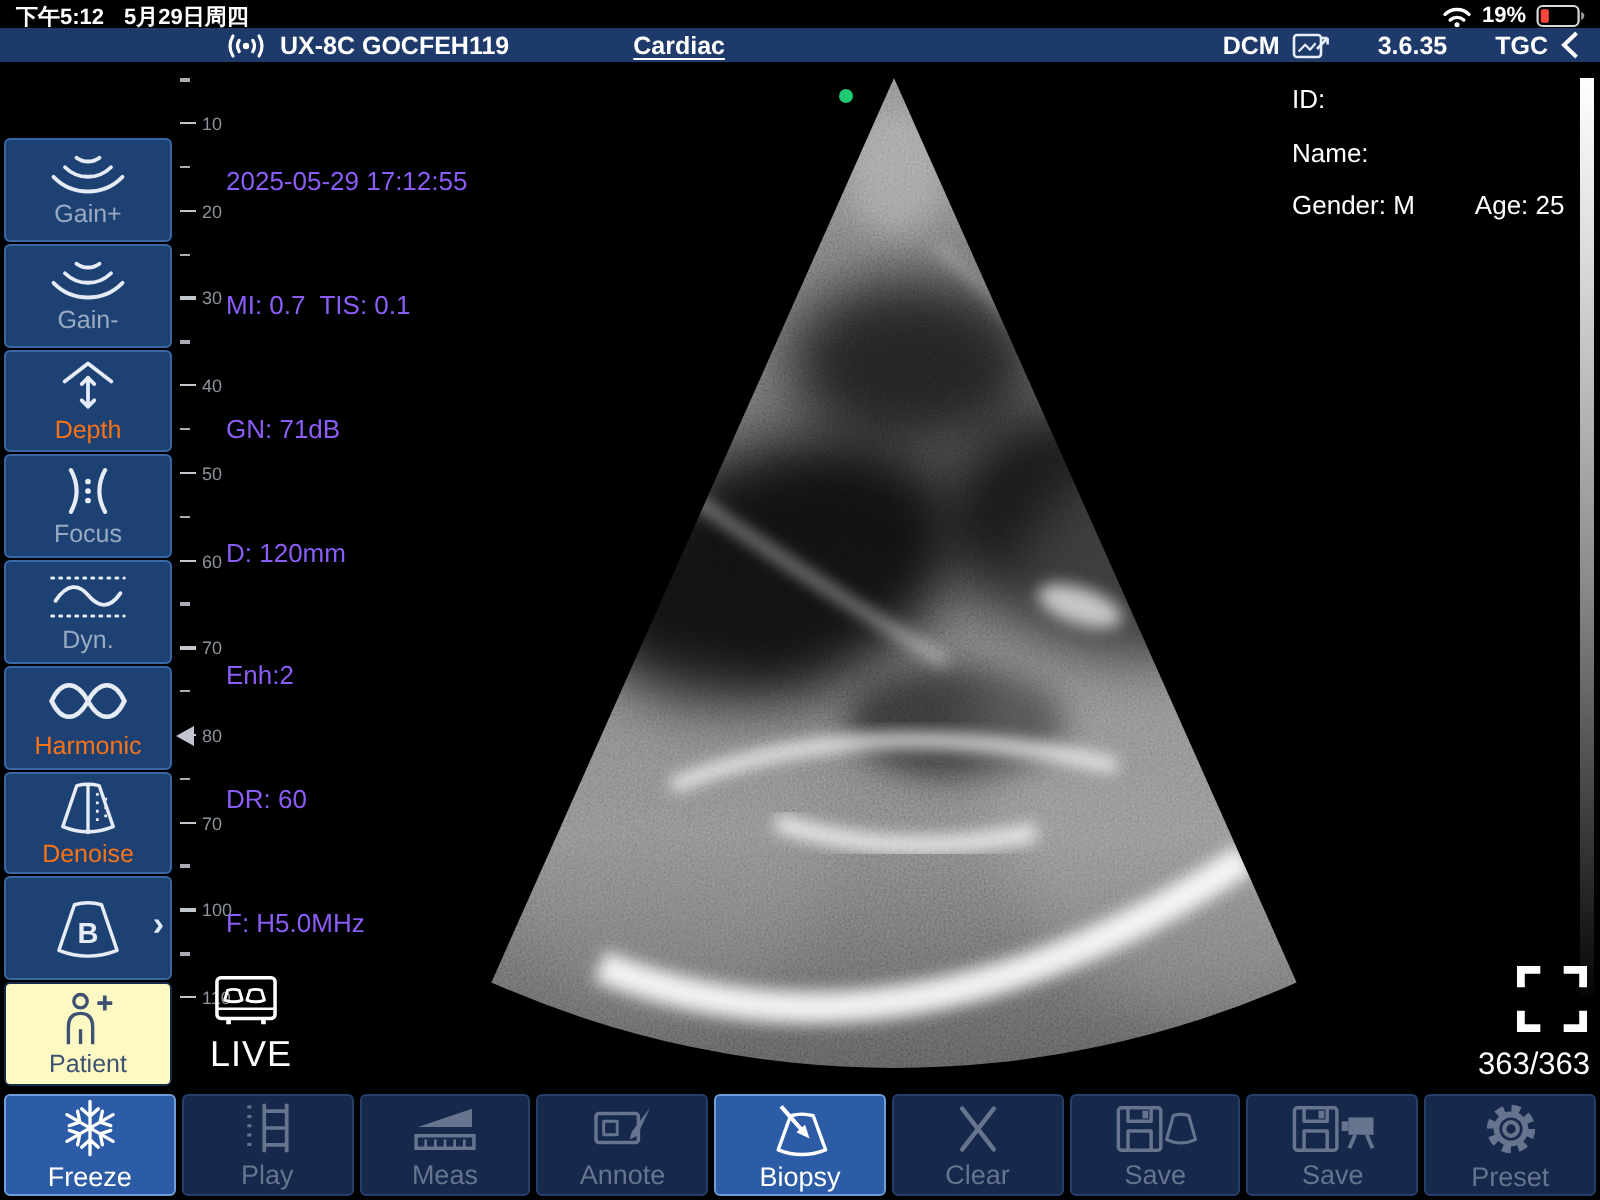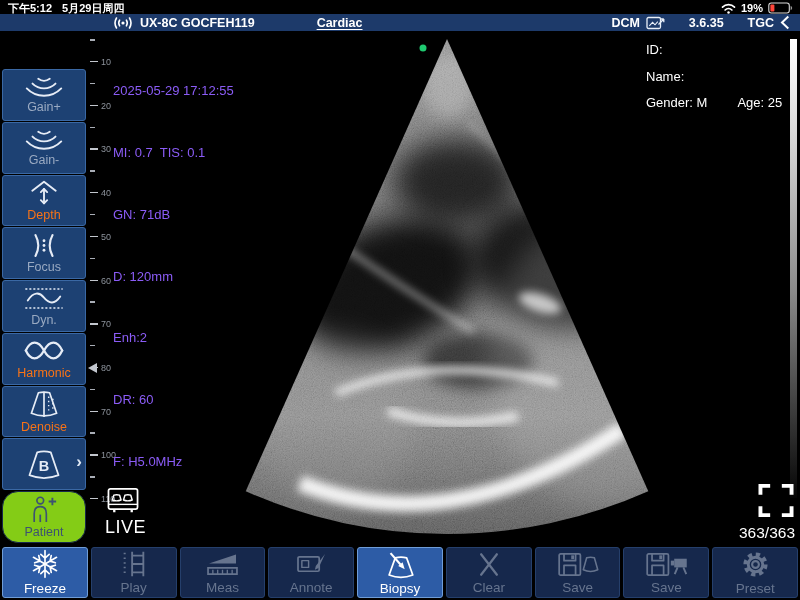--- a/index.html
+++ b/index.html
@@ -26,21 +26,21 @@
 
   
   .sidebar{position:absolute;top:31px;left:0;width:88px;bottom:55px;display:flex;
     flex-direction:column;gap:1px;padding:2px;box-sizing:border-box;margin-top:36px;}
   .side-btn{flex:1;background:#1d4173;border:1px solid #3a68a4;border-radius:3px;
     display:flex;flex-direction:column;align-items:center;justify-content:center;gap:2px;
     position:relative;color:#e9eef6;cursor:pointer;}
   .side-btn svg{color:#e6ecf6;}
   .side-btn .lbl{font-size:12.5px;color:#f97316;}
   .side-btn .lbl.muted{color:#9aaac2;}
-  .side-btn.disabled{background:#84cc16;border-color:#17294a;cursor:default;border-radius:16px;}
+  .side-btn.disabled{background:#fef9c3;border-color:#17294a;cursor:default;}
   .side-btn.disabled svg{color:#3d5272;}
   .side-btn.disabled .lbl{color:#3d5272;}
   .side-chevron{position:absolute;right:3px;top:50%;transform:translateY(-58%);
     font-size:17px;color:#dfe8f4;font-weight:bold;}
 
   
   .display{position:absolute;left:88px;top:31px;width:712px;height:514px;background:#000;}
   .sector-svg{position:absolute;left:0;top:0;}
   .overlay-lines{position:absolute;left:25px;top:9px;color:#8b5cf6;font-size:13px;
     line-height:20.6px;white-space:pre;}

